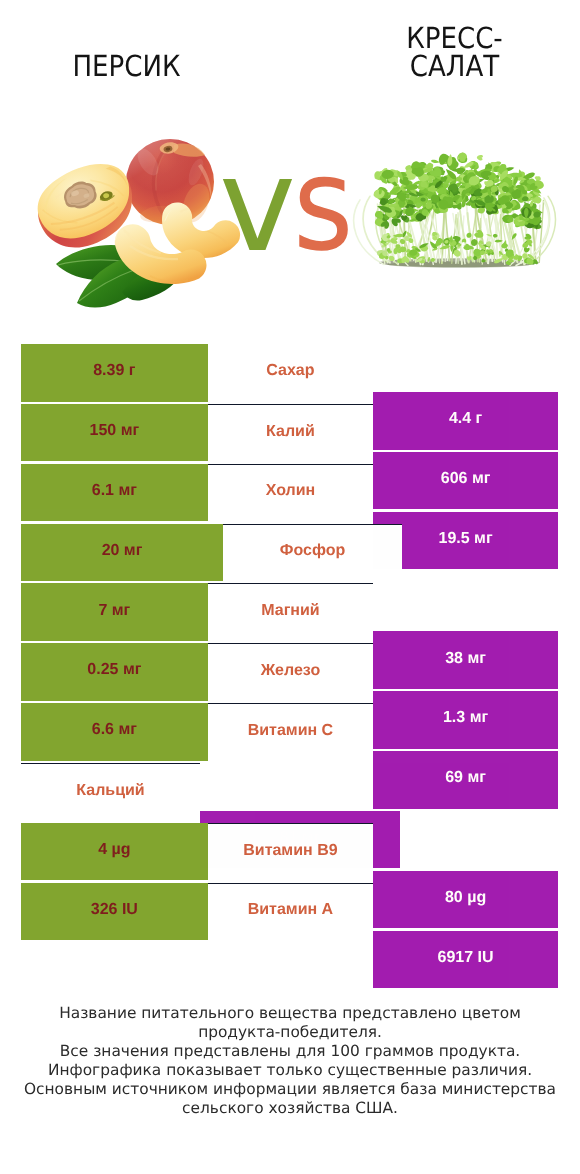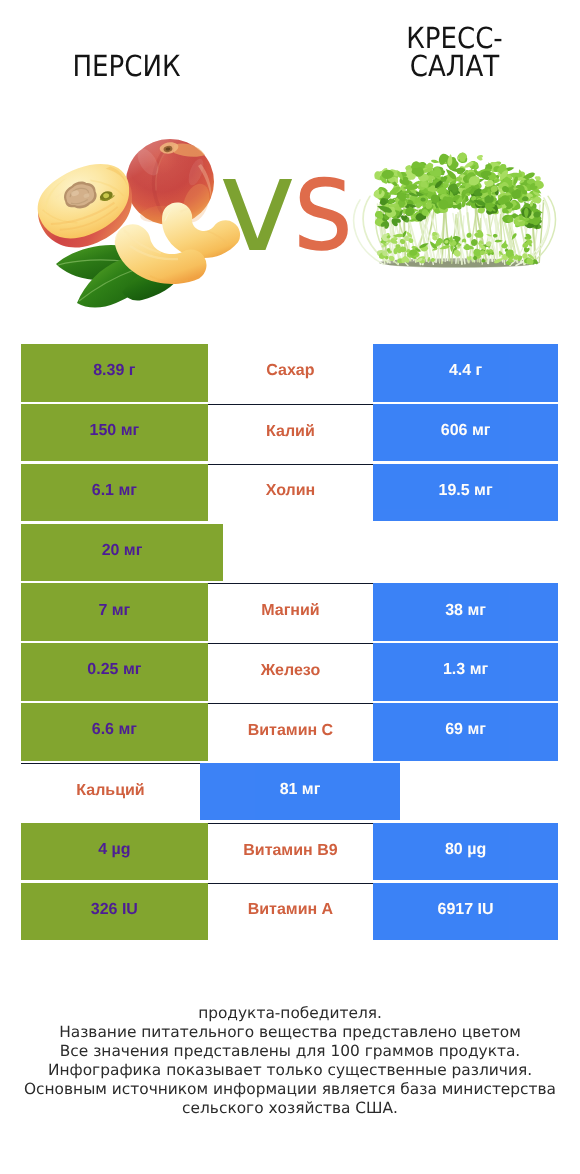--- a/index.html
+++ b/index.html
@@ -17,24 +17,24 @@
   .cress-svg{position:absolute;left:290px;top:0px;}
   .vs{position:absolute;left:0px;top:0px;width:580px;height:1174px;font-weight:400;text-align:left;font-family:"DejaVu Sans",sans-serif;pointer-events:none;}
   .vs span{position:absolute;line-height:1;opacity:.995;}
   .vs .v{color:#7da231;left:219px;top:140px;font-size:130px;}
   .vs .s{color:#df6c4b;left:293px;top:141px;font-size:129px;font-stretch:condensed;}
 
   
   .table{position:absolute;left:21px;top:344px;width:537px;}
   .row{position:relative;height:59.85px;display:flex;}
   .cell{box-sizing:border-box;position:relative;opacity:.995;display:flex;align-items:center;justify-content:center;font-size:16px;font-weight:700;letter-spacing:0px;padding-bottom:3px;}
-  .cell.left{width:202px;background:#82a52f;color:#4c1d95;height:57.5px;}
+  .cell.left{width:202px;background:#82a52f;color:#7f1d1d;height:57.5px;}
   .cell.mid{width:179px;background:#fff;color:#d0603f;height:57.5px;border-top:1px solid #0f172a;}
   .row:first-child .cell.mid{border-top:none;}
-  .cell.right{width:200px;background:#3b82f6;color:#fffdfa;height:57.5px;}
+  .cell.right{width:200px;background:#a21caf;color:#fffdfa;height:57.5px;margin-top:48px;}
 
   
   .footer{position:absolute;opacity:.995;left:10px;top:1004px;width:560px;text-align:center;color:#2b2b2b;font-family:"DejaVu Sans",sans-serif;font-size:15.4px;line-height:18.9px;white-space:nowrap;}
 </style>
 </head>
 <body>
 
 <div class="page">
   <div class="title" id="title-right">КРЕСС-САЛАТ</div>
   <div class="title" id="title-left">ПЕРСИК</div>
@@ -857,20 +857,21 @@
         <div class="cell mid">Калий</div>
         <div class="cell right">606 мг</div>
       </div>
       <div class="row">
         <div class="cell left">6.1 мг</div>
         <div class="cell mid">Холин</div>
         <div class="cell right">19.5 мг</div>
       </div>
       <div class="row">
         <div class="cell left">20 мг</div>
+        <div class="cell mid">Фосфор</div>
       </div>
       <div class="row">
         <div class="cell left">7 мг</div>
         <div class="cell mid">Магний</div>
         <div class="cell right">38 мг</div>
       </div>
       <div class="row">
         <div class="cell left">0.25 мг</div>
         <div class="cell mid">Железо</div>
         <div class="cell right">1.3 мг</div>
@@ -890,20 +891,20 @@
         <div class="cell right">80 µg</div>
       </div>
       <div class="row">
         <div class="cell left">326 IU</div>
         <div class="cell mid">Витамин A</div>
         <div class="cell right">6917 IU</div>
       </div>
     </div>
 
   <div class="footer" id="footer-text">
+      <div>Название питательного вещества представлено цветом</div>
       <div>продукта-победителя.</div>
-      <div>Название питательного вещества представлено цветом</div>
       <div>Все значения представлены для 100 граммов продукта.</div>
       <div>Инфографика показывает только существенные различия.</div>
       <div>Основным источником информации является база министерства</div>
       <div>сельского хозяйства США.</div>
     </div>
 </div>
 
 </body></html>

